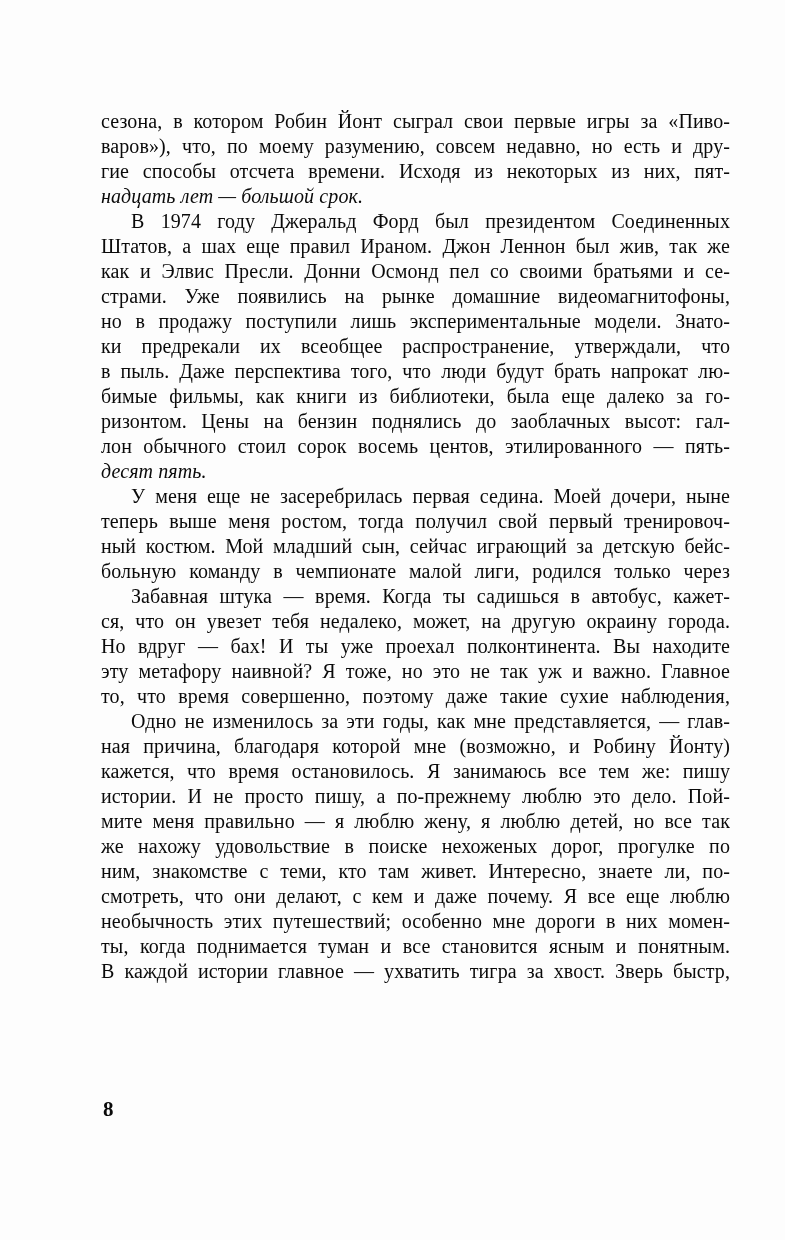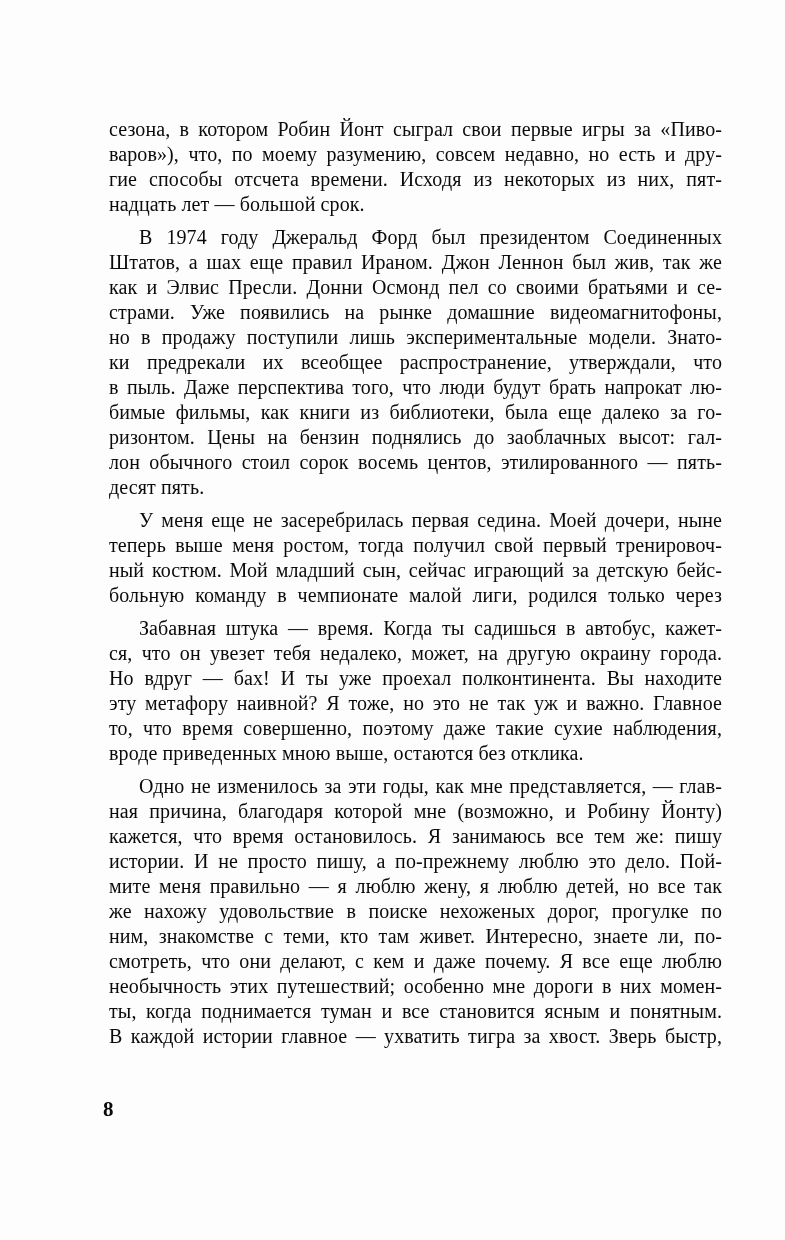--- a/index.html
+++ b/index.html
@@ -16,37 +16,38 @@
     color: #0a0a0a;
     overflow: hidden;
   }
   .text-block {
     position: absolute;
     left: 101px;
     top: 109px;
     width: 629px;
   }
   .para {
-    margin: 8px;
+    margin: 0;
     padding: 0;
   }
   .line {
     font-size: 20px;
     line-height: 25px;
     height: 25px;
     overflow: hidden;
     text-align: justify;
     text-align-last: justify;
     letter-spacing: 0.1px;
   }
   .line.indent {
     text-indent: 30px;
   }
   .line.par-end {
     text-align-last: left;
+    font-style: italic;
   }
   .page-number {
     position: absolute;
     left: 103px;
     top: 1097px;
     font-size: 21px;
     line-height: 25px;
     font-weight: bold;
   }
 </style>
@@ -79,21 +80,20 @@
         <div class="line">теперь выше меня ростом, тогда получил свой первый тренировоч-</div>
         <div class="line">ный костюм. Мой младший сын, сейчас играющий за детскую бейс-</div>
         <div class="line">больную команду в чемпионате малой лиги, родился только через</div>
       </div>
       <div class="para">
         <div class="line indent">Забавная штука — время. Когда ты садишься в автобус, кажет-</div>
         <div class="line">ся, что он увезет тебя недалеко, может, на другую окраину города.</div>
         <div class="line">Но вдруг — бах! И ты уже проехал полконтинента. Вы находите</div>
         <div class="line">эту метафору наивной? Я тоже, но это не так уж и важно. Главное</div>
         <div class="line">то, что время совершенно, поэтому даже такие сухие наблюдения,</div>
-        <div class="line par-end">вроде приведенных мною выше, остаются без отклика.</div>
       </div>
       <div class="para">
         <div class="line indent">Одно не изменилось за эти годы, как мне представляется, — глав-</div>
         <div class="line">ная причина, благодаря которой мне (возможно, и Робину Йонту)</div>
         <div class="line">кажется, что время остановилось. Я занимаюсь все тем же: пишу</div>
         <div class="line">истории. И не просто пишу, а по-прежнему люблю это дело. Пой-</div>
         <div class="line">мите меня правильно — я люблю жену, я люблю детей, но все так</div>
         <div class="line">же нахожу удовольствие в поиске нехоженых дорог, прогулке по</div>
         <div class="line">ним, знакомстве с теми, кто там живет. Интересно, знаете ли, по-</div>
         <div class="line">смотреть, что они делают, с кем и даже почему. Я все еще люблю</div>

